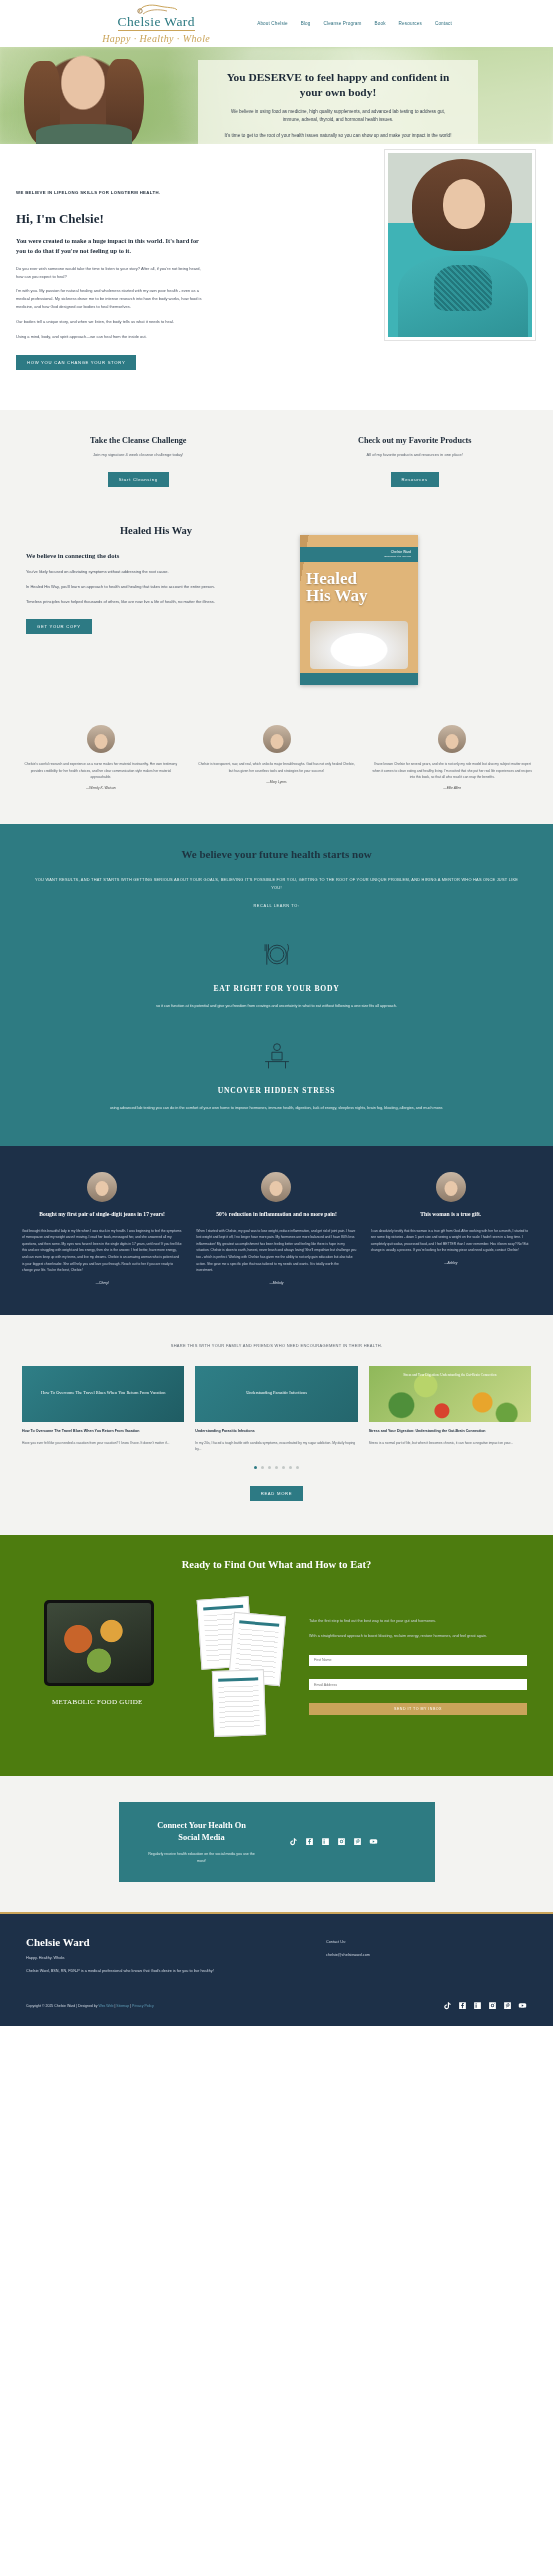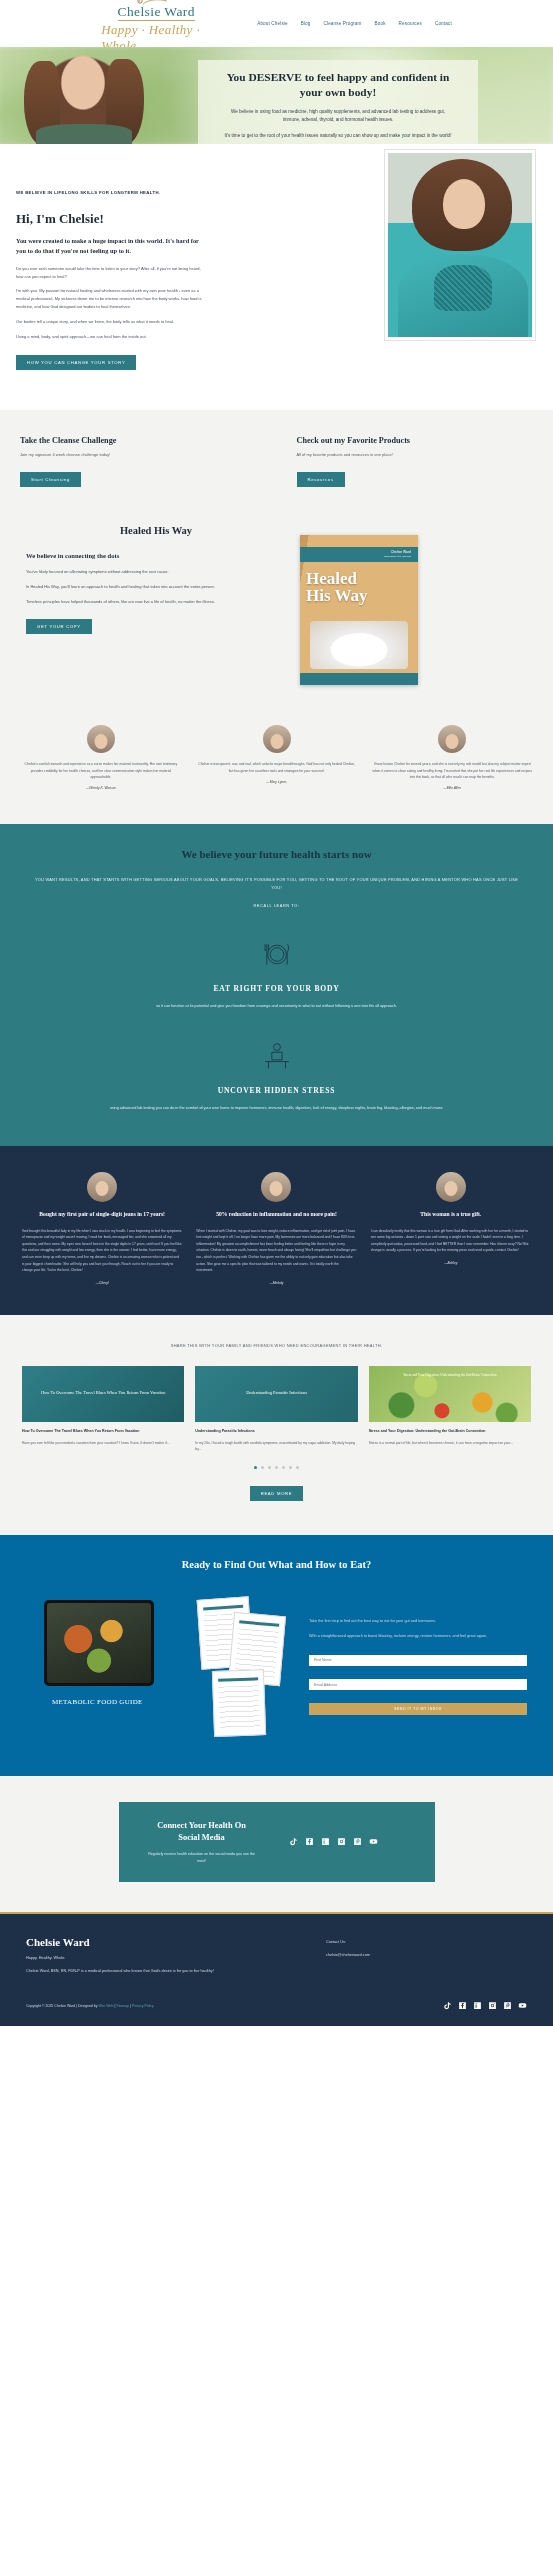--- a/index.html
+++ b/index.html
@@ -9,21 +9,21 @@
     background: #ffffff;
     color: #2a2a2a;
     -webkit-font-smoothing: antialiased;
   }
 
   
   .header { height: 47px; background:#fff; display:flex; align-items:center; justify-content:center; gap:46px; }
   .logo { display:flex; flex-direction:column; align-items:center; justify-content:center; width:110px; }
   .logo-swirl { width:46px; height:14px; position:relative; margin-bottom:-2px; }
   .logo-name { font-family:"Liberation Serif", serif; font-size:13.5px; color:#2d7a82; letter-spacing:.4px; border-bottom:1px solid #caa45a; padding-bottom:1px; line-height:1.05;}
-  .logo-tag { font-family:"Liberation Serif", serif; font-style:italic; font-size:13px; color:#caa45a; margin-top:1.5px; letter-spacing:.4px;}
+  .logo-tag { font-family:"Liberation Serif", serif; font-style:italic; font-size:10px; color:#caa45a; margin-top:1.5px; letter-spacing:.4px;text-align:right;}
   .nav { display:flex; gap:13px; align-items:center; }
   .nav a { font-size:4.6px; color:#2d6e7e; text-decoration:none; letter-spacing:.15px; white-space:nowrap; }
 
   
   .hero { position:relative; height:97px; overflow:hidden;
     background:
       radial-gradient(ellipse 120px 60px at 72% 25%, rgba(255,255,255,.55), transparent 70%),
       radial-gradient(ellipse 200px 90px at 20% 80%, rgba(150,190,110,.75), transparent 70%),
       linear-gradient(170deg,#cfe0b4 0%, #b9d49a 35%, #d8e6c4 70%, #e9f0dc 100%);
   }
@@ -64,21 +64,21 @@
      background:
        radial-gradient(ellipse 40px 48px at 50% 26%, #e6bf9f 0 60%, transparent 64%),
        linear-gradient(180deg,#cfd8cf 0 38%, #3fb3b6 38% 100%); overflow:hidden;}
   .intro-photo .hair { position:absolute; left:24px; top:6px; width:100px; height:92px; background:linear-gradient(180deg,#6d4630,#4e3222); border-radius:50% 50% 42% 42%;}
   .intro-photo .faceo { position:absolute; left:55px; top:26px; width:42px; height:50px; background:#e9c6a7; border-radius:50% 50% 46% 46%;}
   .intro-photo .blouse { position:absolute; left:10px; bottom:0; width:130px; height:82px; background:linear-gradient(160deg,#43b6b9,#2e9296); border-radius:44% 44% 0 0;}
   .intro-photo .lace { position:absolute; left:46px; bottom:26px; width:58px; height:46px; background:repeating-linear-gradient(45deg,#1e6f74 0 2px, #2e9296 2px 4px); opacity:.85; border-radius:40% 40% 20% 20%;}
 
   
   .duo { background:#f3f3f1; padding:26px 0 30px; display:flex; }
-  .duo-col { flex:1; text-align:left; padding:0 20px; }
+  .duo-col { flex:1; text-align:center; padding:0 32px; }
   .duo-col h3 { font-family:"Liberation Serif", serif; font-size:8.2px; font-weight:700; color:#1d2a38; }
   .duo-col p { font-size:4px; color:#5a626c; margin:7px 0 10px; }
 
   
   .healed { background:#f3f3f1; padding:8px 0 34px; display:flex; gap:14px; padding-left:26px; padding-right:26px; }
   .healed-left { width:260px; }
   .healed-left h2 { font-family:"Liberation Serif", serif; font-size:10.5px; font-weight:700; color:#1d2a38; text-align:center; margin-bottom:16px;}
   .healed-left h4 { font-family:"Liberation Serif", serif; font-size:6.6px; font-weight:700; color:#1d2a38; margin-bottom:9px;}
   .healed-left p { font-size:4px; line-height:1.95; color:#4a5260; margin-bottom:7px;}
   .book { width:118px; height:150px; margin-top:10px; position:relative; background:linear-gradient(100deg,#c89a5e 0 6%, #e0b579 6% 100%); overflow:hidden; box-shadow:0 1px 4px rgba(0,0,0,.25);}
@@ -136,21 +136,21 @@
      radial-gradient(circle at 70% 65%, #e8a52c 0 8%, transparent 9%),
      radial-gradient(circle at 85% 85%, #6aa33f 0 7%, transparent 8%),
      radial-gradient(circle at 35% 35%, #b8d46a 0 10%, transparent 11%);}
   .card h5 { font-size:3.6px; font-weight:700; color:#23303f; margin:7px 0 5px; line-height:1.6;}
   .card p { font-size:3.3px; line-height:1.85; color:#5a626c;}
   .dots { display:flex; gap:4px; justify-content:center; margin:14px 0 12px;}
   .dot { width:3px; height:3px; border-radius:50%; background:#c3c8c6;}
   .dot.on { background:#2d7a84; }
 
   
-  .optin { background:#0369a1; color:#fff; padding:24px 0 34px; }
+  .optin { background:#4d7c0f; color:#fff; padding:24px 0 34px; }
   .optin h2 { font-family:"Liberation Serif", serif; font-size:10.5px; text-align:center; margin-bottom:22px;}
   .optin-row { display:flex; gap:18px; padding:0 26px; align-items:center; }
   .optin-left { width:265px; position:relative; height:150px;}
   .tablet { position:absolute; left:18px; top:8px; width:110px; height:86px; background:#111; border-radius:5px; padding:3px;}
   .tablet .scr { width:100%; height:100%; border-radius:3px; background:
       radial-gradient(circle at 30% 45%, #c8642a 0 16%, transparent 17%),
       radial-gradient(circle at 62% 35%, #e0a33c 0 13%, transparent 14%),
       radial-gradient(circle at 50% 72%, #7ba33f 0 15%, transparent 16%),
       linear-gradient(160deg,#3e4a3a,#20261e);}
   .tablet .cap { position:absolute; left:8px; bottom:-20px; font-family:"Liberation Serif", serif; font-size:7px; color:#fff; letter-spacing:.3px;margin-top:20px;}

